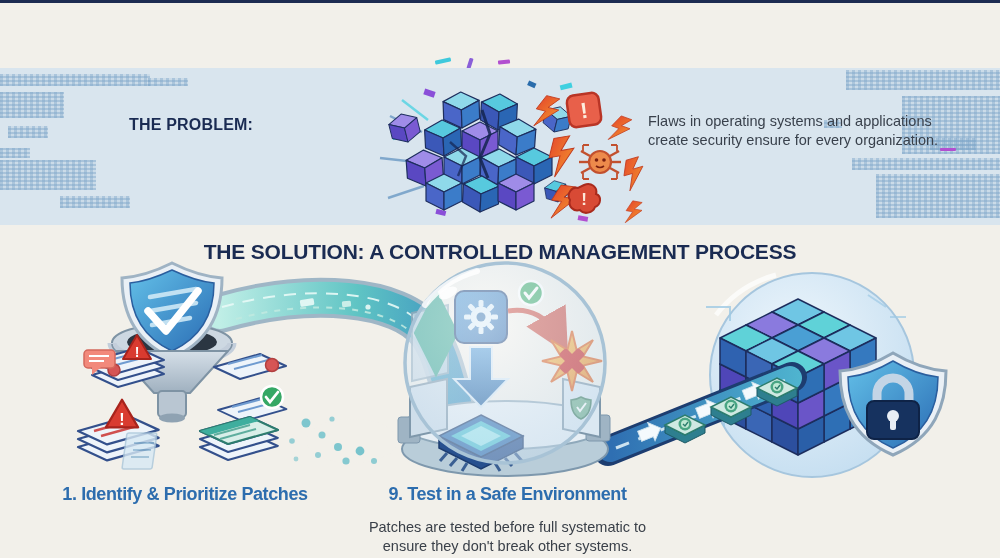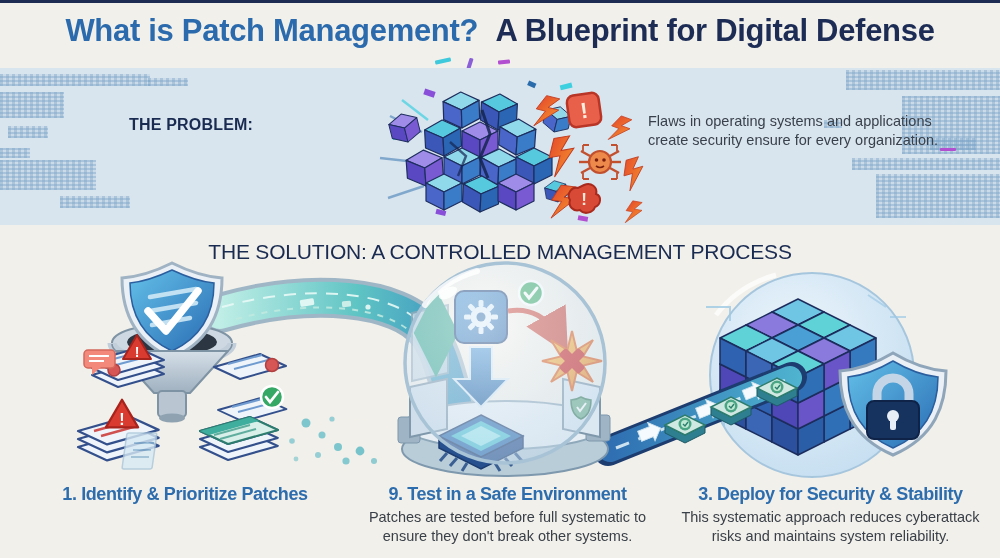--- a/index.html
+++ b/index.html
@@ -15,42 +15,38 @@
   .nz{position:absolute;
       background:
         repeating-linear-gradient(0deg, rgba(126,166,201,.50) 0 2px, rgba(126,166,201,.10) 2px 4px),
         repeating-linear-gradient(90deg, rgba(126,166,201,.45) 0 3px, rgba(126,166,201,.06) 3px 6px);}
   .problem-heading{position:absolute;left:26px;top:44px;width:330px;text-align:center;
       font-weight:700;font-size:16px;line-height:26px;color:#1a2b52;letter-spacing:.2px;}
   .callout{position:absolute;left:648px;top:44px;width:302px;}
   .callout-title{font-size:18.5px;font-weight:700;color:#2b6aa9;letter-spacing:-0.3px;margin-bottom:7px;}
   .callout-body{font-size:14.5px;line-height:1.32;color:#39414c;width:292px;}
   .sol-head{position:absolute;top:240px;left:0;width:100%;text-align:center;margin:0;
-      font-size:21px;font-weight:400;color:#1a2b52;letter-spacing:-0.2px;}
+      font-size:21px;font-weight:700;color:#1a2b52;letter-spacing:-0.2px;}
   .scene,.bandart{position:absolute;display:block;}
   .bandart{top:70px;left:332px;}
   .scene{top:255px;left:0;}
   .steps{position:absolute;top:484px;left:0;width:1000px;height:74px;}
   .step{position:absolute;text-align:center;}
   .step.s1{left:15px;width:340px;}
   .step.s2{left:350px;width:315px;}
   .step.s3{left:668px;width:325px;}
-  .step-title{font-size:18px;font-weight:700;color:#2d6dae;letter-spacing:-0.4px;margin-bottom:3px;}
+  .step-title{font-size:18px;font-weight:700;color:#2d6dae;letter-spacing:-0.4px;margin-bottom:13px;}
   .step-body{font-size:14.5px;line-height:1.28;color:#3a4049;}
 </style>
 </head>
 <body>
 
 <div class="canvas">
   <div class="topline"></div>
 
-  <h1 class="title">
-    <span class="t1">What is Patch Management?</span>
-    <span class="t2">A Blueprint for Digital Defense</span>
-  </h1>
   <div class="deco" style="left:435px;top:59px;width:16px;height:4px;background:#3fc9dc;transform:rotate(-12deg);"></div>
   <div class="deco" style="left:468px;top:58px;width:4px;height:11px;background:#8a5fd8;transform:rotate(18deg);"></div>
   <div class="deco" style="left:498px;top:60px;width:12px;height:4px;background:#b24fd0;transform:rotate(-6deg);"></div>
 
   <section class="band">
     <div class="nz" style="left:0;top:6px;width:150px;height:12px;"></div>
     <div class="nz" style="left:0;top:24px;width:64px;height:26px;"></div>
     <div class="nz" style="left:8px;top:58px;width:40px;height:12px;"></div>
     <div class="nz" style="left:0;top:80px;width:30px;height:10px;"></div>
     <div class="nz" style="left:0;top:92px;width:96px;height:30px;"></div>
@@ -479,18 +475,14 @@
   </svg>
 
   <div class="steps">
     <div class="step s1">
       <div class="step-title">1. Identify &amp; Prioritize Patches</div>
     </div>
     <div class="step s2">
       <div class="step-title">9. Test in a Safe Environment</div>
       <div class="step-body">Patches are tested before full systematic to ensure they don't break other systems.</div>
     </div>
-    <div class="step s3">
-      <div class="step-title">3. Deploy for Security &amp; Stability</div>
-      <div class="step-body">This systematic approach reduces cyberattack risks and maintains system reliability.</div>
-    </div>
   </div>
 </div>
 
 </body></html>

